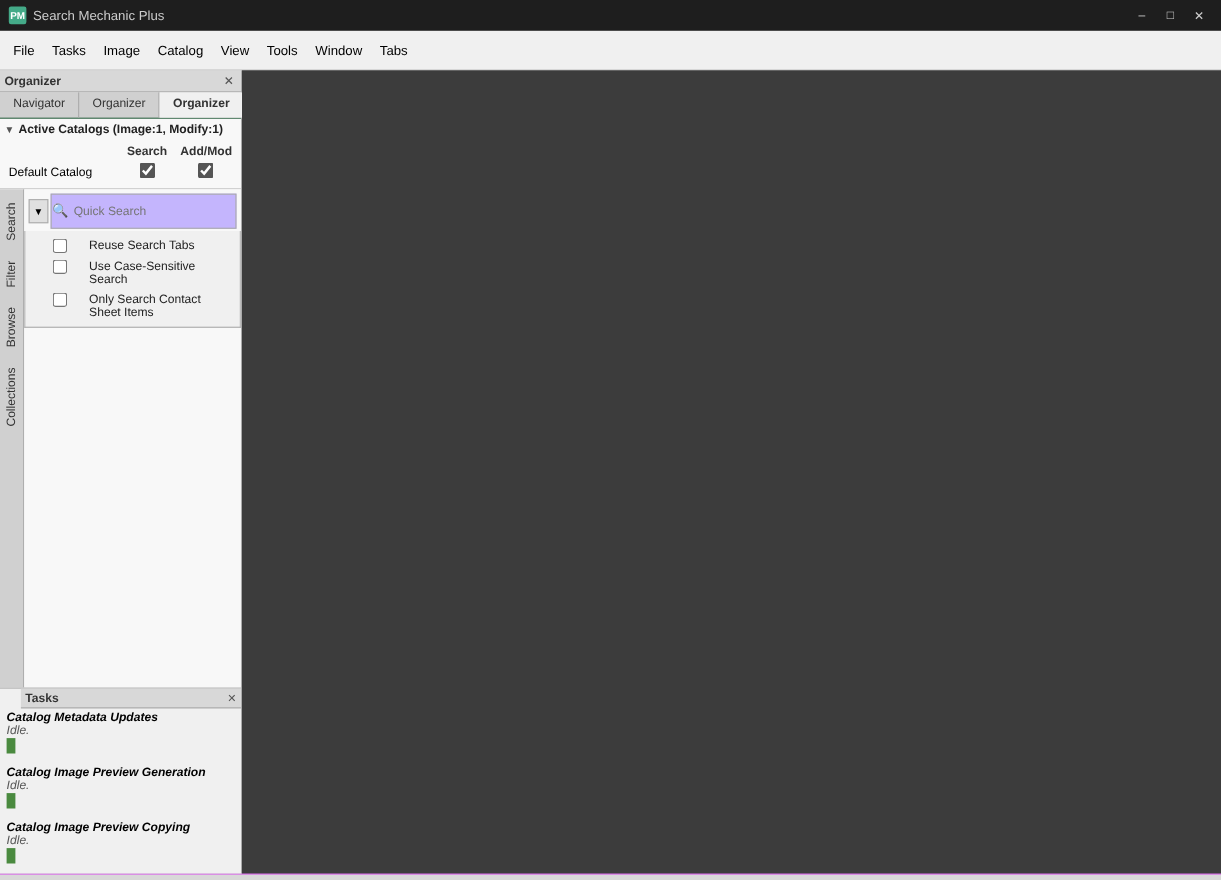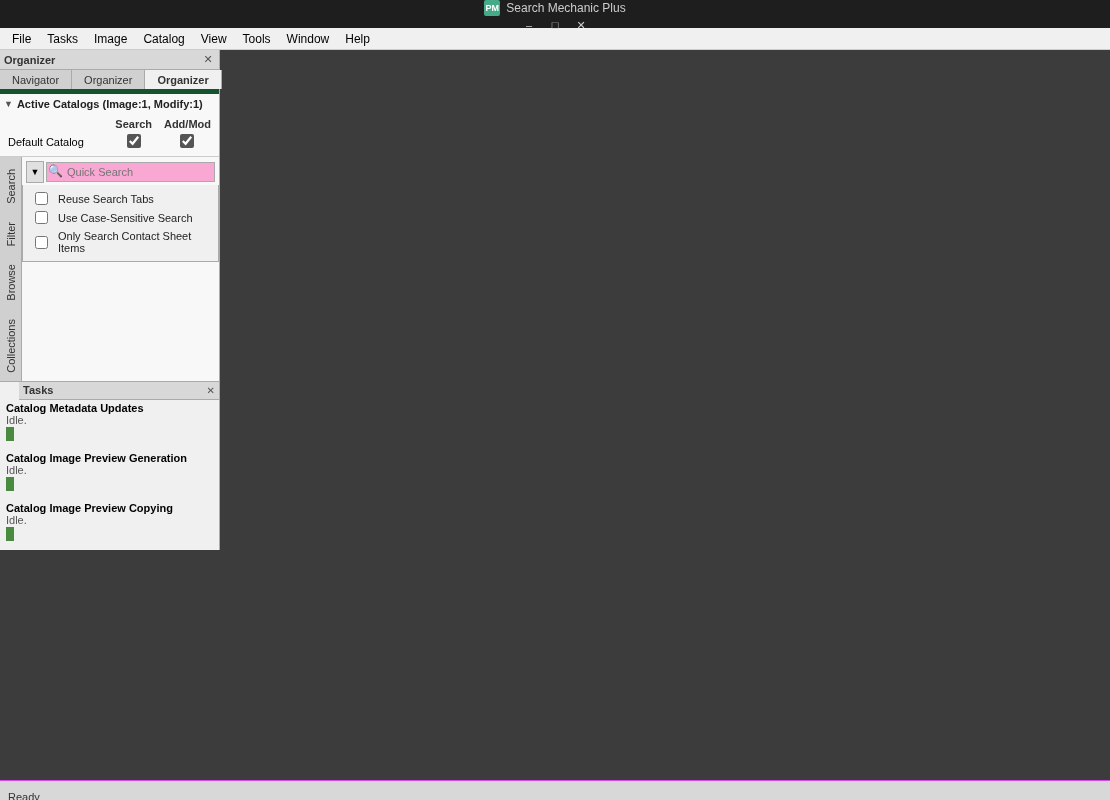--- a/index.html
+++ b/index.html
@@ -16,21 +16,20 @@
     
     .title-bar {
       display: flex;
       align-items: center;
       justify-content: space-between;
       background: #1e1e1e;
       color: #ccc;
       height: 28px;
       padding: 0 8px;
       user-select: none;
-      flex-direction: column;
     }
     .title-bar-left {
       display: flex;
       align-items: center;
       gap: 6px;
       font-size: 12px;
     }
     .title-bar-icon {
       width: 16px;
       height: 16px;
@@ -52,35 +51,35 @@
       cursor: pointer;
       font-size: 11px;
       display: flex; align-items: center; justify-content: center;
     }
 
     
     .menu-bar {
       display: flex;
       align-items: center;
       background: #f0f0f0;
-      height: 22px;
+      height: 36px;
       padding: 0 4px;
       border-bottom: 1px solid #ccc;
     }
     .menu-item {
       padding: 2px 8px;
       cursor: pointer;
       font-size: 12px;
       color: #000;
     }
 
     
     .main-layout {
       display: flex;
-      flex-direction: column;
+      flex-direction: row;
       height: calc(800px - 28px - 22px - 20px);
     }
 
     
     .left-panel {
       width: 220px;
       min-width: 220px;
       display: flex;
       flex-direction: column;
       background: #f0f0f0;
@@ -107,21 +106,21 @@
       font-size: 11px;
       color: #555;
       width: 14px; height: 14px;
       display: flex; align-items: center; justify-content: center;
     }
 
     
     .tabs-row {
       display: flex;
       background: #d0d0d0;
-      border-bottom: 5px solid #14532d;
+      border-bottom: 1px solid #14532d;
       height: 24px;
     }
     .tab {
       padding: 4px 12px;
       font-size: 11px;
       cursor: pointer;
       border-right: 1px solid #aaa;
       color: #333;
     }
     .tab.active {
@@ -217,25 +216,25 @@
       width: 18px;
       height: 22px;
       background: #e0e0e0;
       border: 1px solid #aaa;
       cursor: pointer;
       display: flex; align-items: center; justify-content: center;
       font-size: 9px;
     }
     .search-input {
       flex: 1;
-      height: 20px;
+      height: 32px;
       border: 1px solid #aaa;
       padding: 0 4px 0 20px;
       font-size: 11px;
-      background: #f9a8d4;
+      background: #c4b5fd;
       outline: none;
     }
     .search-icon-inside {
       position: absolute;
       left: 26px;
       top: 50%;
       transform: translateY(-50%);
       color: #888;
       font-size: 12px;
       pointer-events: none;
@@ -243,23 +242,23 @@
 
     
     .search-dropdown {
       background: #f0f0f0;
       border: 1px solid #aaa;
       border-top: none;
       padding: 4px 0;
     }
     .dropdown-item {
       display: flex;
-      align-items: center;
-      gap: 10px;
-      padding: 3px 12px;
+      align-items: flex-start;
+      gap: 20px;
+      padding: 3px 25px;
       font-size: 11px;
       cursor: pointer;
       color: #222;
     }
     .dropdown-item input[type="checkbox"] {
       width: 13px; height: 13px;
       accent-color: #555;
     }
 
     
@@ -282,20 +281,21 @@
       font-weight: bold;
       color: #333;
     }
     .tasks-close {
       cursor: pointer;
       font-size: 10px;
       color: #555;
     }
     .task-item {
       padding: 2px 6px;
+      font-style: italic;
     }
     .task-name {
       font-size: 11px;
       font-weight: bold;
       color: #000;
     }
     .task-status {
       font-size: 11px;
       color: #555;
       margin-bottom: 1px;
@@ -342,21 +342,21 @@
 </div>
 
 <div class="menu-bar">
   <span class="menu-item">File</span>
   <span class="menu-item">Tasks</span>
   <span class="menu-item">Image</span>
   <span class="menu-item">Catalog</span>
   <span class="menu-item">View</span>
   <span class="menu-item">Tools</span>
   <span class="menu-item">Window</span>
-  <span class="menu-item">Help</span>
+  <span class="menu-item">Tabs</span>
 </div>
 
 <div class="main-layout">
 
   <div class="left-panel">
 
     <div class="organizer-header">
       <span class="organizer-title">Organizer</span>
       <span class="organizer-close">✕</span>
     </div>

